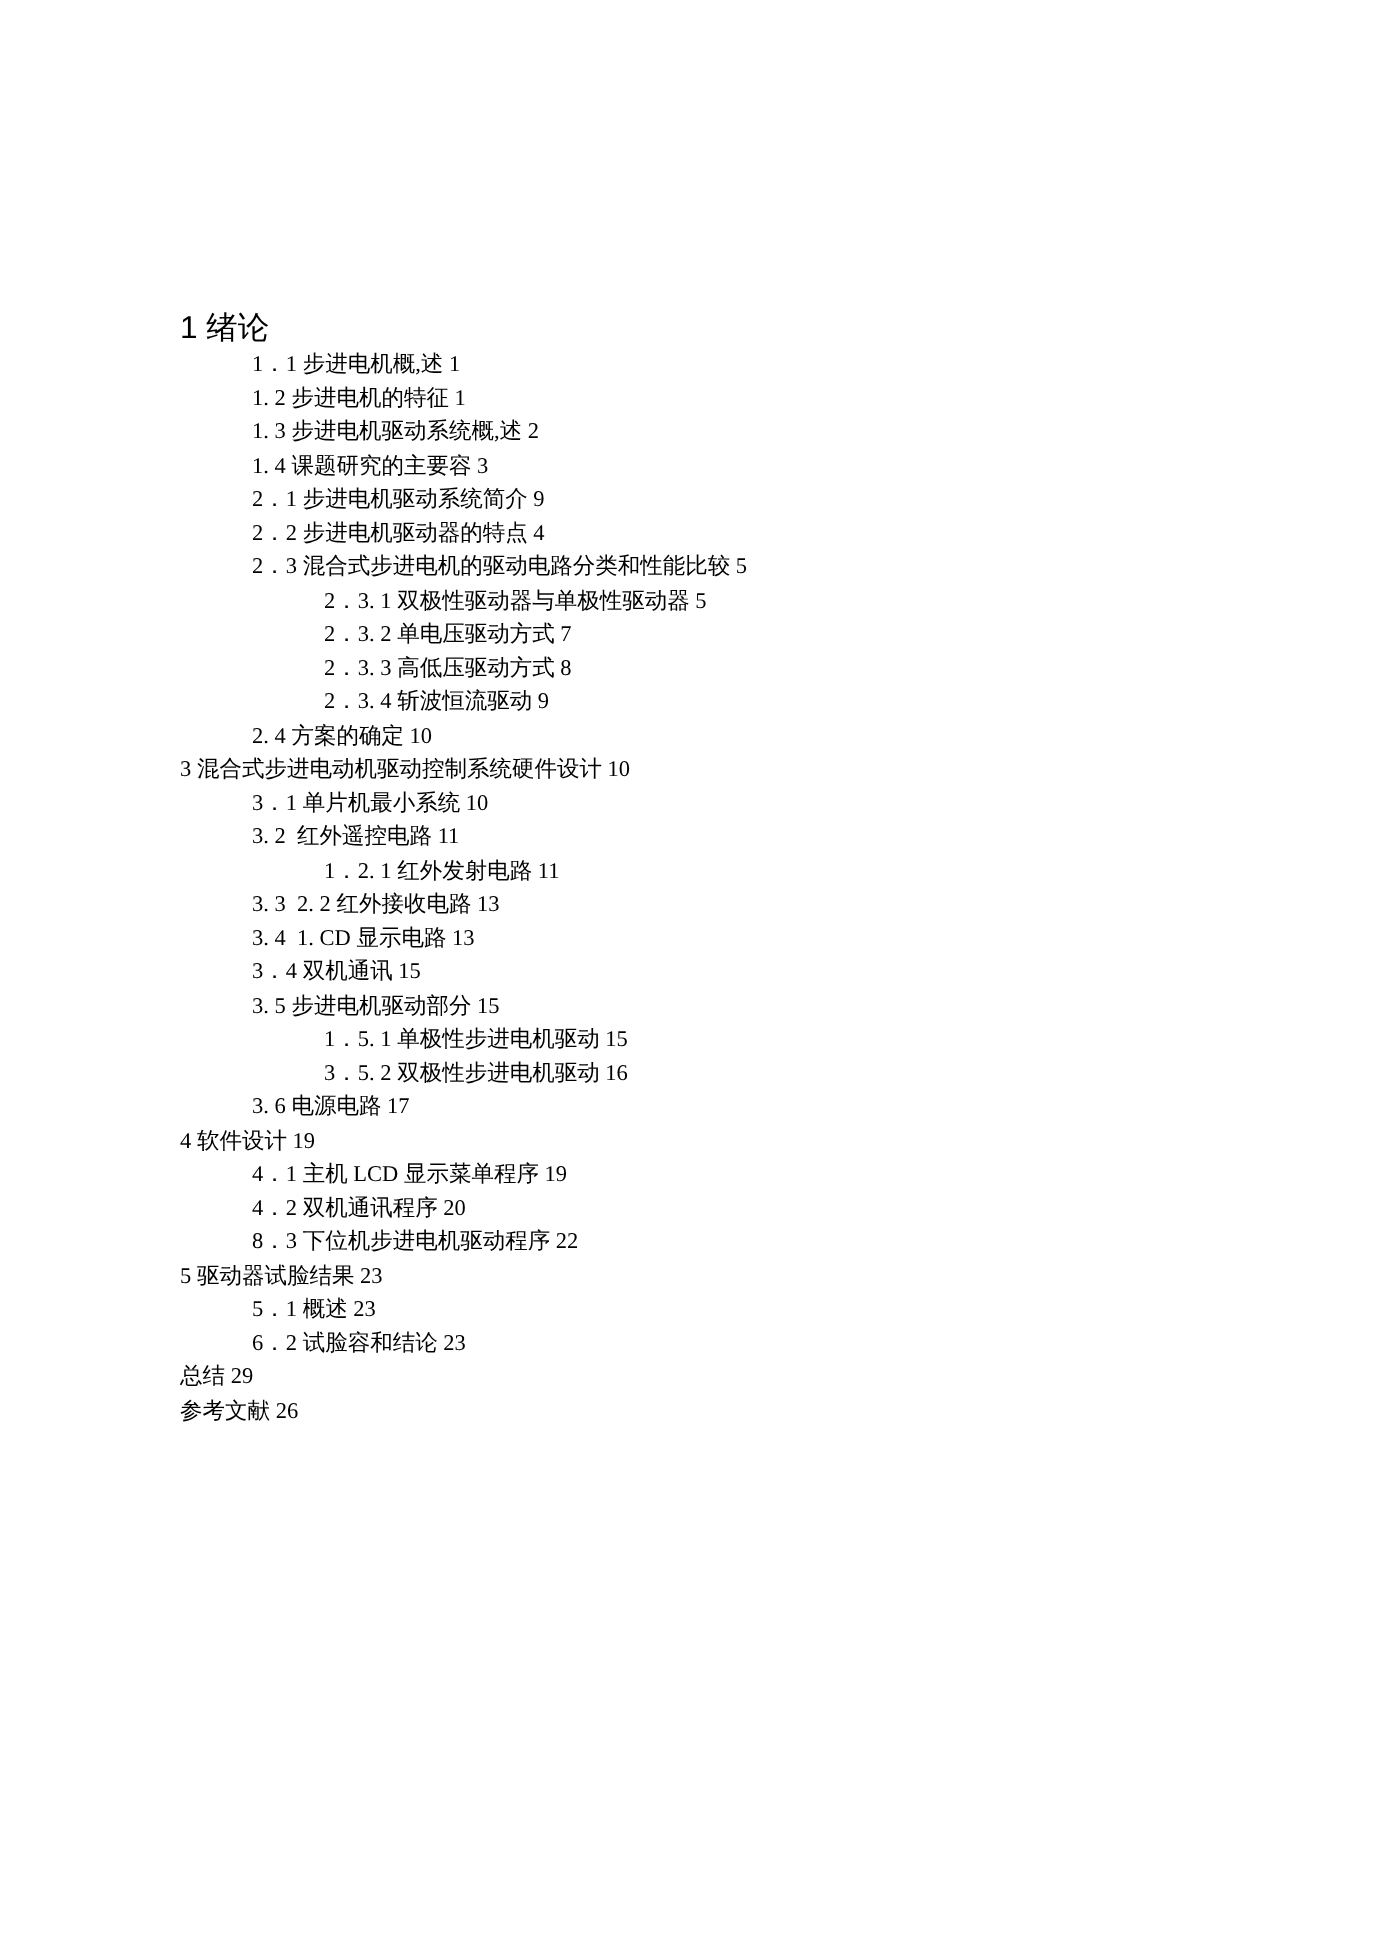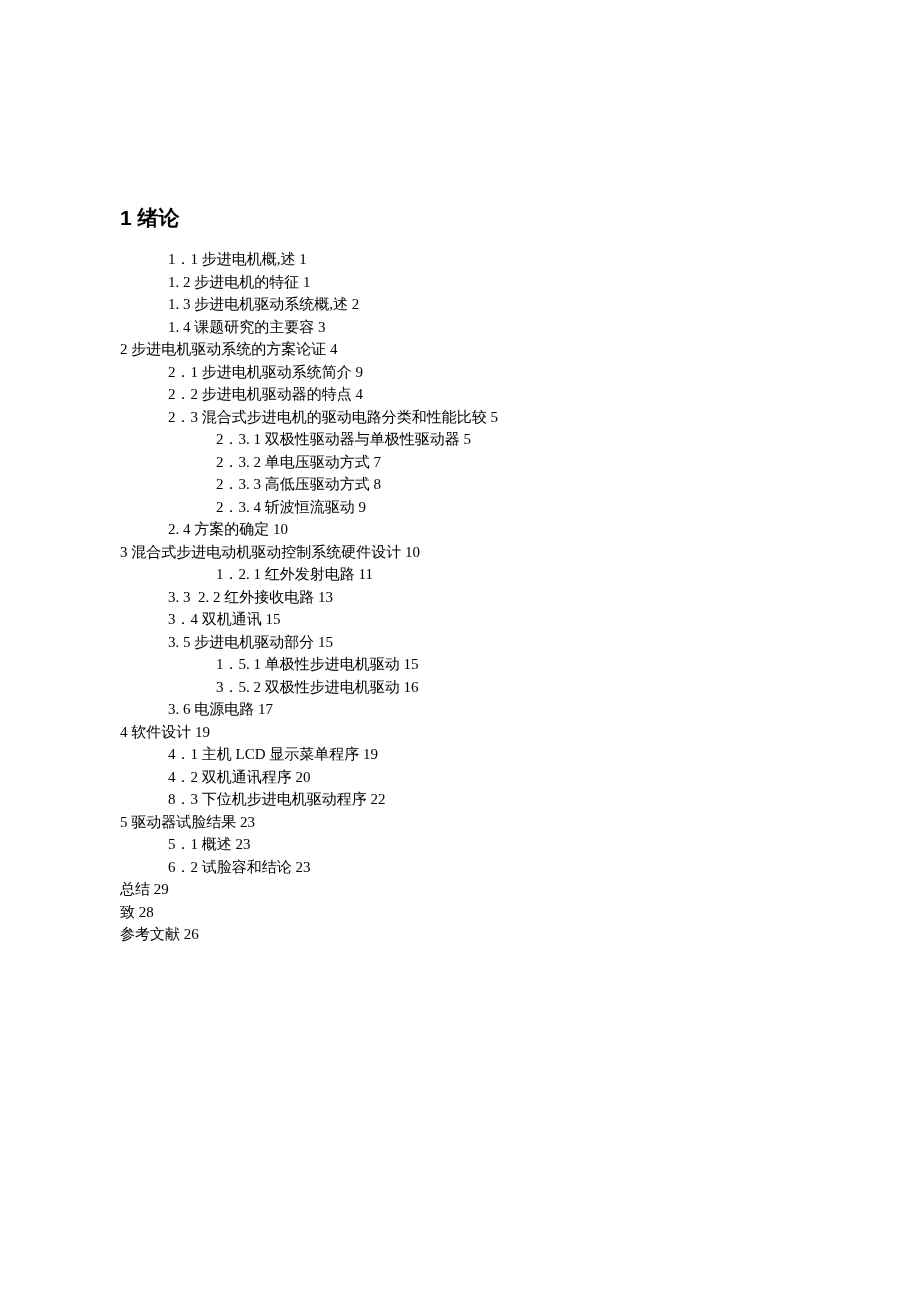--- a/index.html
+++ b/index.html
@@ -12,22 +12,21 @@
       width: 920px;
       min-height: 1301px;
       font-family: "SimSun", "宋体", serif;
       color: #000000;
       padding-top: 204px;
       padding-left: 120px;
       padding-right: 120px;
     }
     .title {
       font-size: 21px;
-      font-weight: bold;
-      margin-bottom: 16px;
+      font-weight: normal;
       font-family: "SimSun", "宋体", sans-serif;
     }
     .toc-line {
       font-size: 15px;
       line-height: 22.5px;
       white-space: pre;
       font-family: "SimSun", "宋体", serif;
     }
     .indent-0 {
       padding-left: 0px;
@@ -42,40 +41,41 @@
   </style>
 </head>
 <body>
 
 <div class="title">1 绪论</div>
 <div id="toc-container">
     <div class="toc-line indent-1">1．1 步进电机概,述 1</div>
     <div class="toc-line indent-1">1. 2 步进电机的特征 1</div>
     <div class="toc-line indent-1">1. 3 步进电机驱动系统概,述 2</div>
     <div class="toc-line indent-1">1. 4 课题研究的主要容 3</div>
-    <div class="toc-line indent-0">2 步进电机驱动系统的方案论证 4</div>
     <div class="toc-line indent-1">2．1 步进电机驱动系统简介 9</div>
     <div class="toc-line indent-1">2．2 步进电机驱动器的特点 4</div>
     <div class="toc-line indent-1">2．3 混合式步进电机的驱动电路分类和性能比较 5</div>
     <div class="toc-line indent-2">2．3. 1 双极性驱动器与单极性驱动器 5</div>
     <div class="toc-line indent-2">2．3. 2 单电压驱动方式 7</div>
     <div class="toc-line indent-2">2．3. 3 高低压驱动方式 8</div>
     <div class="toc-line indent-2">2．3. 4 斩波恒流驱动 9</div>
     <div class="toc-line indent-1">2. 4 方案的确定 10</div>
     <div class="toc-line indent-0">3 混合式步进电动机驱动控制系统硬件设计 10</div>
+    <div class="toc-line indent-1">3．1 单片机最小系统 10</div>
+    <div class="toc-line indent-1">3. 2  红外遥控电路 11</div>
     <div class="toc-line indent-2">1．2. 1 红外发射电路 11</div>
     <div class="toc-line indent-1">3. 3  2. 2 红外接收电路 13</div>
+    <div class="toc-line indent-1">3. 4  1. CD 显示电路 13</div>
     <div class="toc-line indent-1">3．4 双机通讯 15</div>
     <div class="toc-line indent-1">3. 5 步进电机驱动部分 15</div>
     <div class="toc-line indent-2">1．5. 1 单极性步进电机驱动 15</div>
     <div class="toc-line indent-2">3．5. 2 双极性步进电机驱动 16</div>
     <div class="toc-line indent-1">3. 6 电源电路 17</div>
     <div class="toc-line indent-0">4 软件设计 19</div>
     <div class="toc-line indent-1">4．1 主机 LCD 显示菜单程序 19</div>
     <div class="toc-line indent-1">4．2 双机通讯程序 20</div>
     <div class="toc-line indent-1">8．3 下位机步进电机驱动程序 22</div>
     <div class="toc-line indent-0">5 驱动器试脸结果 23</div>
     <div class="toc-line indent-1">5．1 概述 23</div>
     <div class="toc-line indent-1">6．2 试脸容和结论 23</div>
     <div class="toc-line indent-0">总结 29</div>
-    <div class="toc-line indent-0">致 28</div>
     <div class="toc-line indent-0">参考文献 26</div>
   </div>
 
 </body></html>

